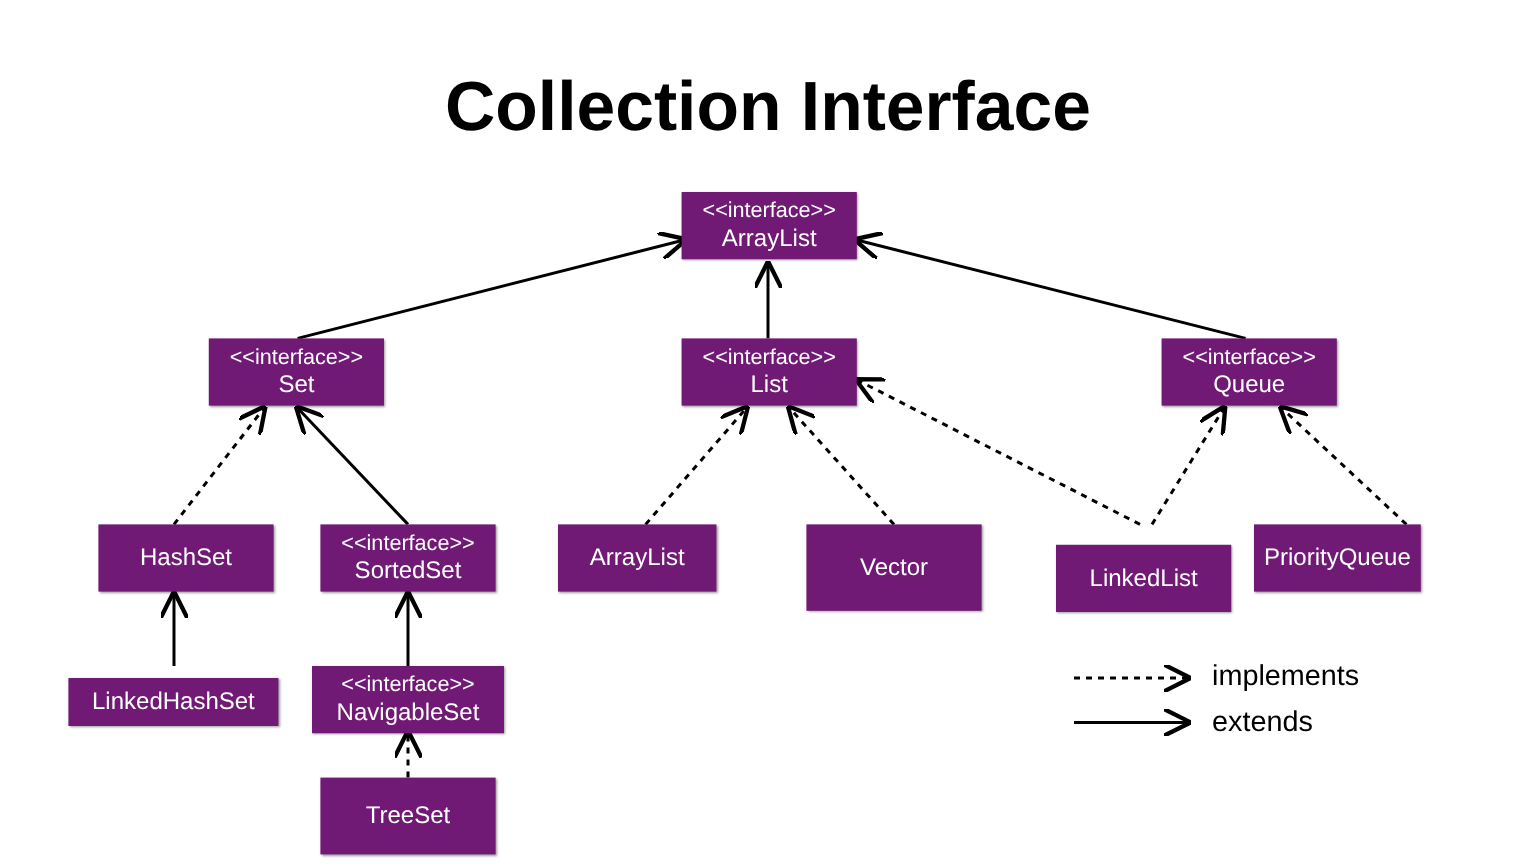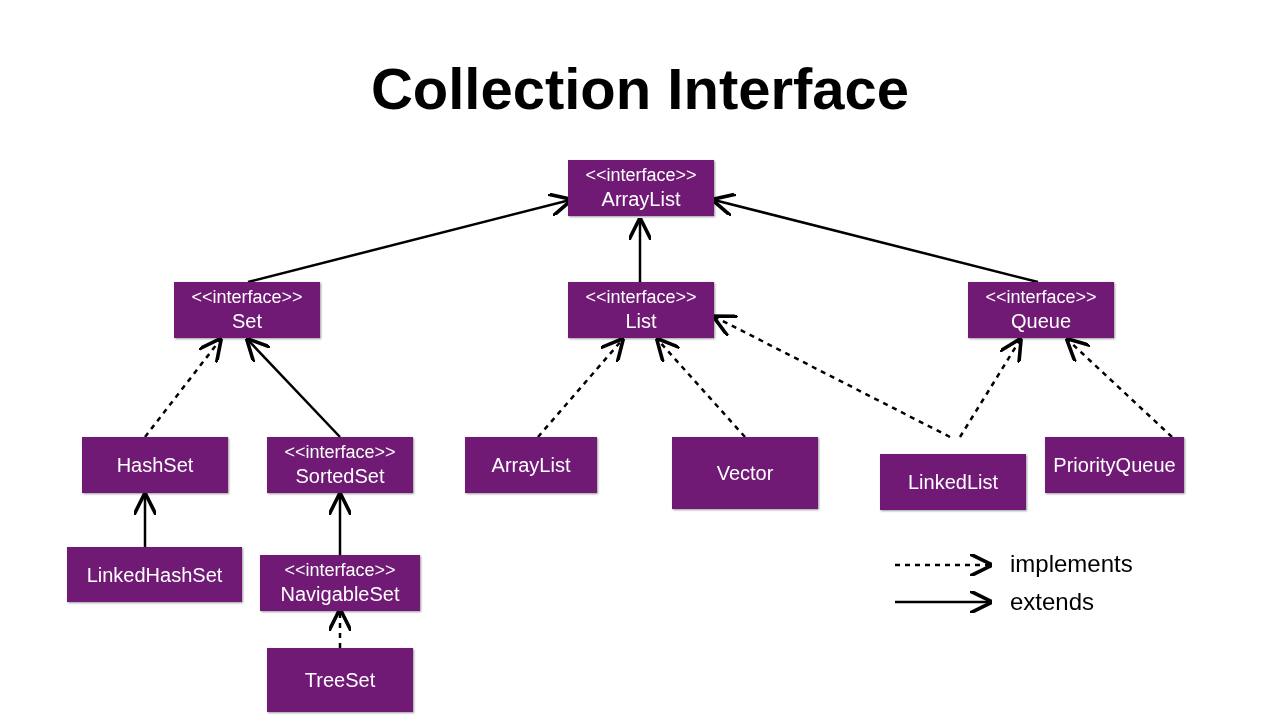--- a/index.html
+++ b/index.html
@@ -138,21 +138,21 @@
   </div>
 
   <div class="box" style="left:880px; top:454px; width:146px; height:56px;text-align:center;">
     <span>LinkedList</span>
   </div>
 
   <div class="box" style="left:1045px; top:437px; width:139px; height:56px;">
     <span>PriorityQueue</span>
   </div>
 
-  <div class="box" style="left:57px; top:547px; width:175px; height:55px;margin-left:10px;">
+  <div class="box" style="left:57px; top:565px; width:175px; height:40px;">
     <span>LinkedHashSet</span>
   </div>
 
   <div class="box" style="left:260px; top:555px; width:160px; height:56px;">
     <span class="stereo">&lt;&lt;interface&gt;&gt;</span>
     <span>NavigableSet</span>
   </div>
 
   <div class="box" style="left:267px; top:648px; width:146px; height:64px;">
     <span>TreeSet</span>

